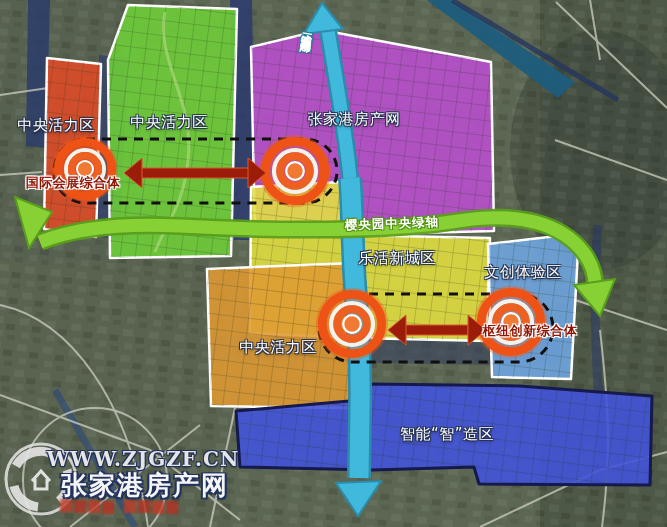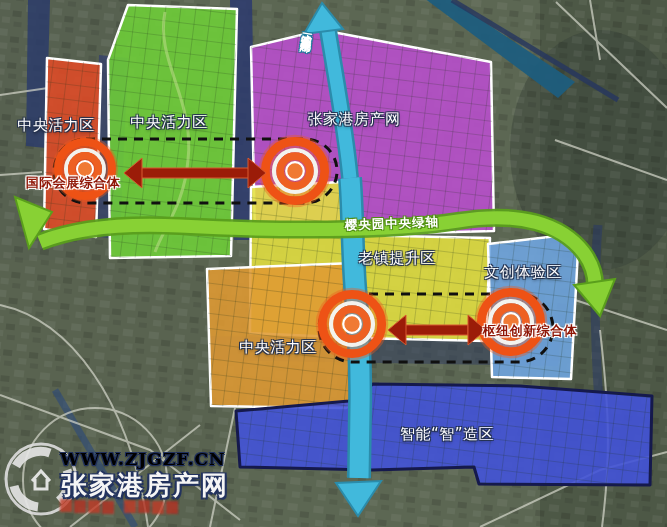--- a/index.html
+++ b/index.html
@@ -24,21 +24,21 @@
     text-shadow:-1px -1px 0 #4f8d12,1px -1px 0 #4f8d12,-1px 1px 0 #4f8d12,1px 1px 0 #4f8d12;
   }
   .river-label{
     font-size:11px;font-weight:bold;color:#ffffff;letter-spacing:1px;
     writing-mode:vertical-rl;transform:rotate(9deg);transform-origin:top center;
     text-shadow:-1px -1px 0 #1d7fa0,1px -1px 0 #1d7fa0,-1px 1px 0 #1d7fa0,1px 1px 0 #1d7fa0;
     position:absolute;pointer-events:none;
   }
   .wm-url{
     font-family:"DejaVu Serif","Liberation Serif",serif;
-    font-size:17px;font-weight:800;color:#000000;letter-spacing:1px;
+    font-size:20px;font-weight:800;color:#e5e5e5;letter-spacing:1px;
     text-shadow:-1px -1px 0 #20305c,1px -1px 0 #20305c,-1px 1px 0 #20305c,1px 1px 0 #20305c,0 2px 2px rgba(0,0,0,.4);
   }
   .wm-name{
     font-size:26px;font-weight:bold;color:#f5f5f5;letter-spacing:2px;
     text-shadow:-2px -1px 0 #23335f,2px -1px 0 #23335f,-2px 2px 0 #23335f,2px 2px 0 #23335f,0 2px 3px rgba(0,0,0,.45);
   }
 </style>
 </head>
 <body>
 
@@ -202,21 +202,21 @@
     <rect x="124" y="500" width="12" height="13" fill="#c23a28"></rect>
     <rect x="138" y="500" width="12" height="13" fill="#b53322"></rect>
     <rect x="152" y="501" width="12" height="13" fill="#c23a28"></rect>
     <rect x="166" y="501" width="12" height="13" fill="#b53322"></rect>
   </g>
 </svg>
 
 <div class="lbl zone-label" style="left:56px;top:125px">中央活力区</div>
 <div class="lbl zone-label" style="left:169px;top:122px">中央活力区</div>
 <div class="lbl zone-label" style="left:354px;top:119px">张家港房产网</div>
-<div class="lbl zone-label" style="left:397px;top:258px">老镇提升区</div>
+<div class="lbl zone-label" style="left:397px;top:258px">乐活新城区</div>
 <div class="lbl zone-label" style="left:523px;top:272px">文创体验区</div>
 <div class="lbl zone-label" style="left:278px;top:347px">中央活力区</div>
 <div class="lbl zone-label" style="left:447px;top:434px">智能“智”造区</div>
 
 <div class="lbl complex-label" style="left:73px;top:183px">国际会展综合体</div>
 <div class="lbl complex-label" style="left:530px;top:331px">枢纽创新综合体</div>
 
 <div class="lbl axis-label" style="left:392px;top:224px">樱央园中央绿轴</div>
 <div class="river-label" style="left:300px;top:24px">三丈浦滨水文化乐廊</div>
 

